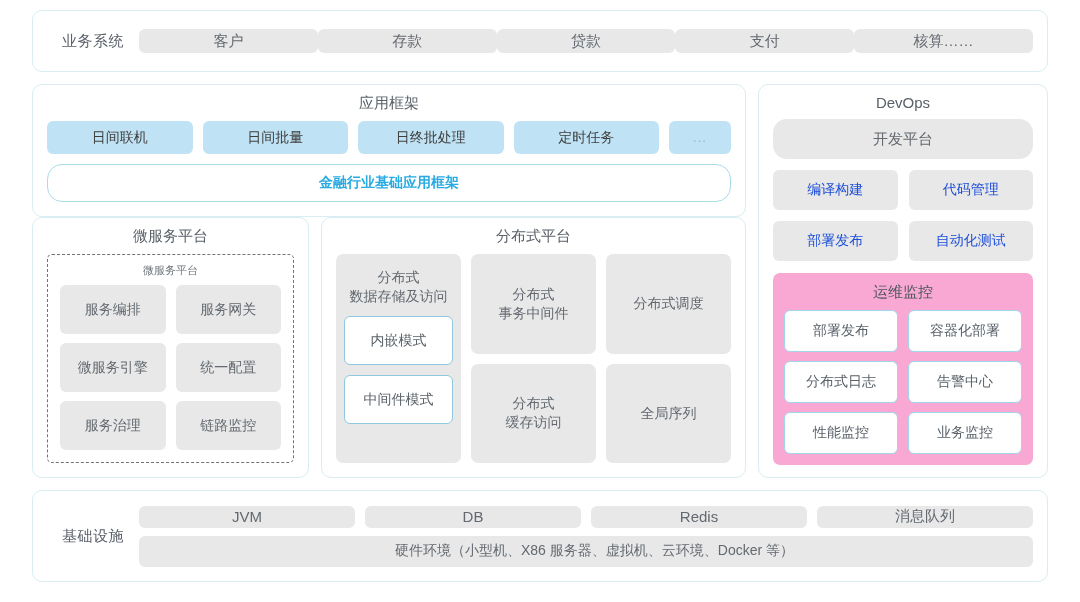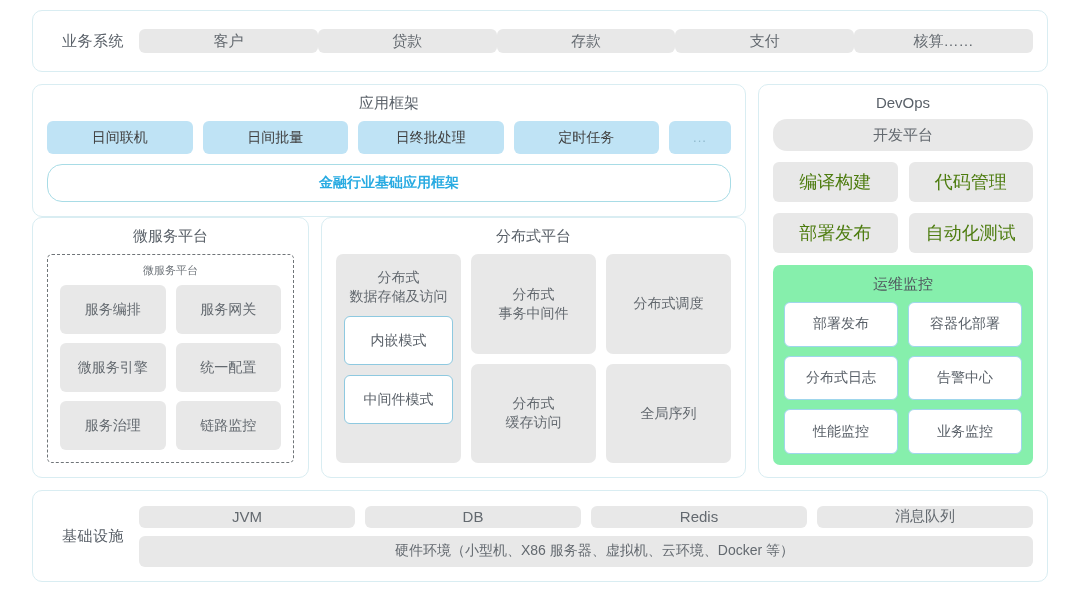--- a/index.html
+++ b/index.html
@@ -229,46 +229,46 @@
   .devops {
     height: 100%;
     box-sizing: border-box;
     padding: 0 14px 12px 14px;
     display: flex;
     flex-direction: column;
   }
   .dev-wide {
     background: #e8e8e8;
     border-radius: 14px;
-    height: 32px;
+    height: 40px;
     display: flex;
     align-items: center;
     justify-content: center;
     font-size: 15px;
     color: #63696f;
   }
   .dev-grid {
     display: grid;
     grid-template-columns: 1fr 1fr;
     gap: 11px 11px;
     margin-top: 11px;
   }
   .dev-cell {
     background: #e8e8e8;
     border-radius: 6px;
     height: 40px;
     display: flex;
     align-items: center;
     justify-content: center;
-    font-size: 18px;
-    color: #4d7c0f;
+    font-size: 14px;
+    color: #1d4ed8;
   }
   .ops {
     margin-top: 12px;
-    background: #86efac;
+    background: #f9a8d4;
     border-radius: 7px;
     padding: 7px 11px 11px 11px;
     flex: 1 1 auto;
     display: flex;
     flex-direction: column;
   }
   .ops-title {
     text-align: center;
     font-size: 15px;
     color: #4f565d;
@@ -333,22 +333,22 @@
   }
 </style>
 </head>
 <body>
 
 <div class="page">
 
   <div class="outer biz-row">
     <div class="row-label">业务系统</div>
     <div class="gray-pill">客户</div>
+    <div class="gray-pill">存款</div>
     <div class="gray-pill">贷款</div>
-    <div class="gray-pill">存款</div>
     <div class="gray-pill">支付</div>
     <div class="gray-pill">核算……</div>
   </div>
 
   <div class="middle">
 
     <div class="mid-left">
 
       <div class="outer appfw">
         <div class="panel-title">应用框架</div>

